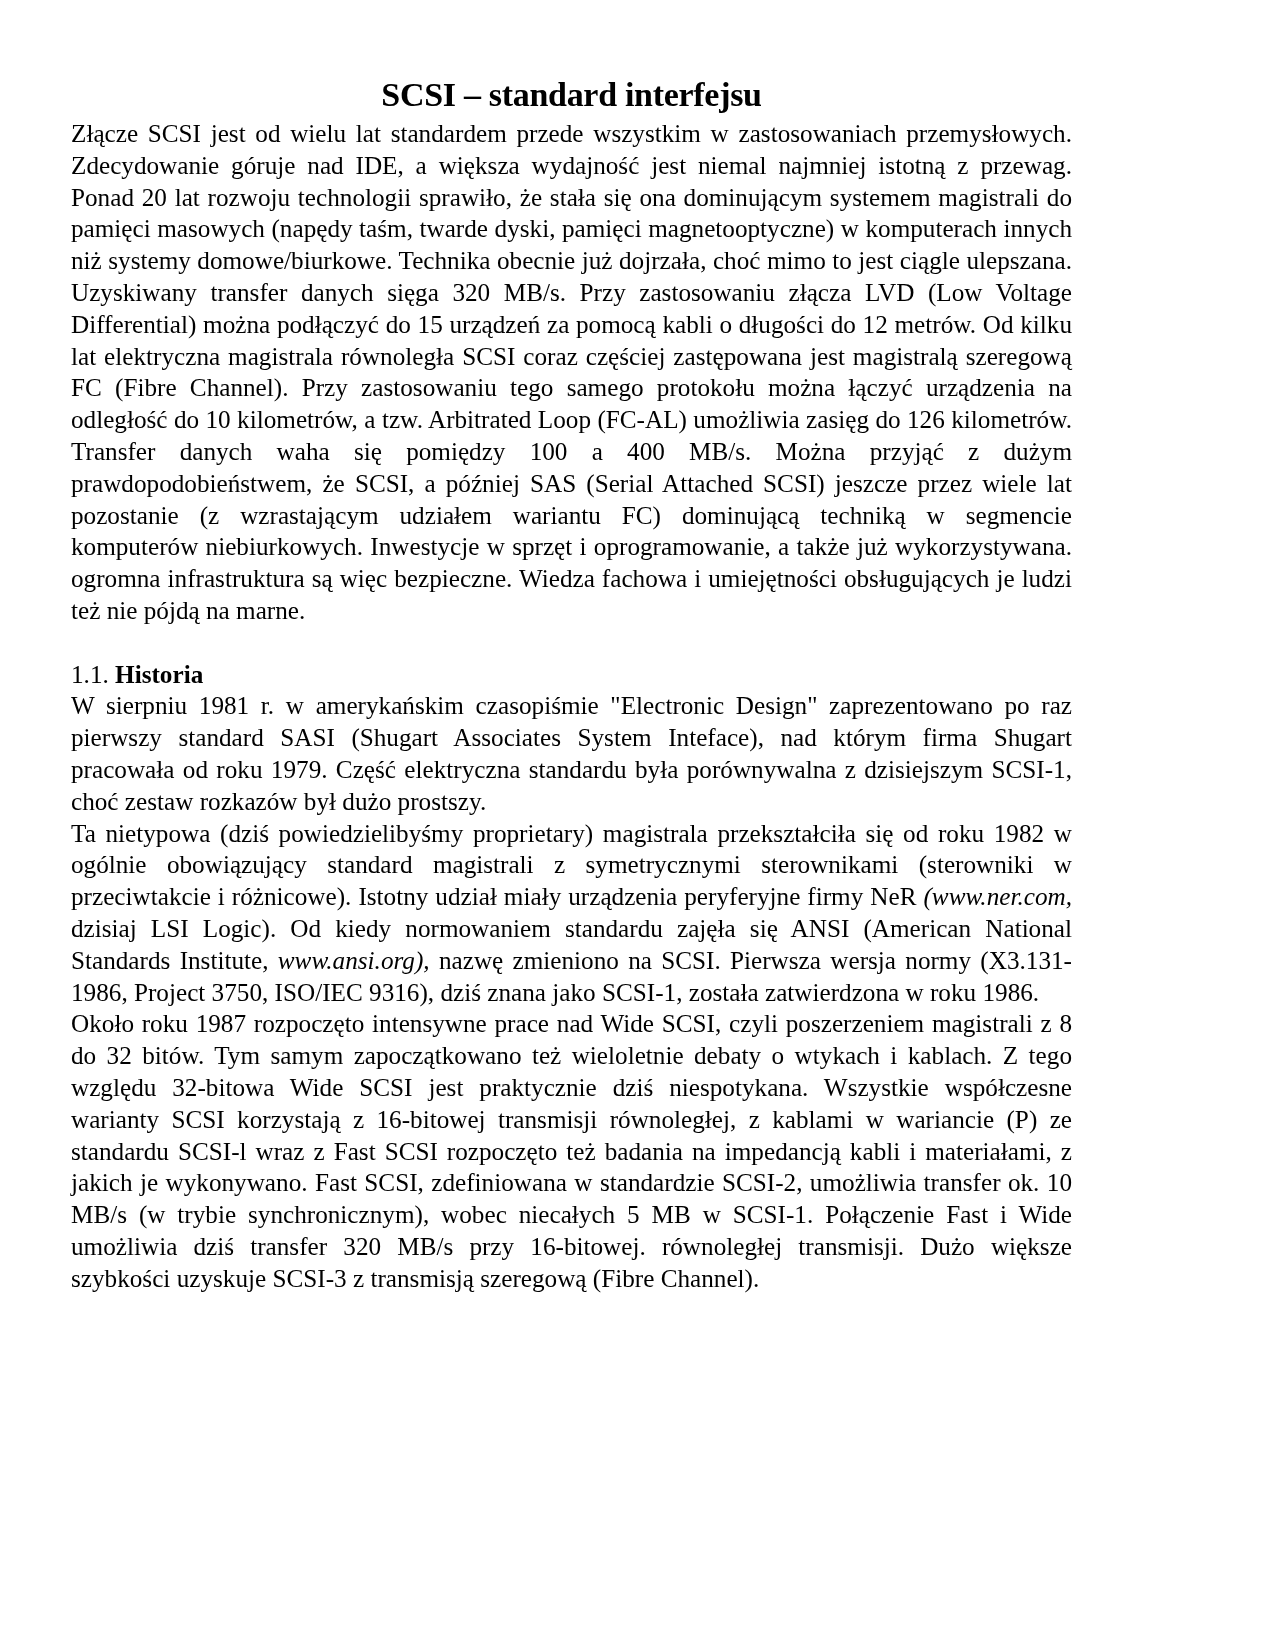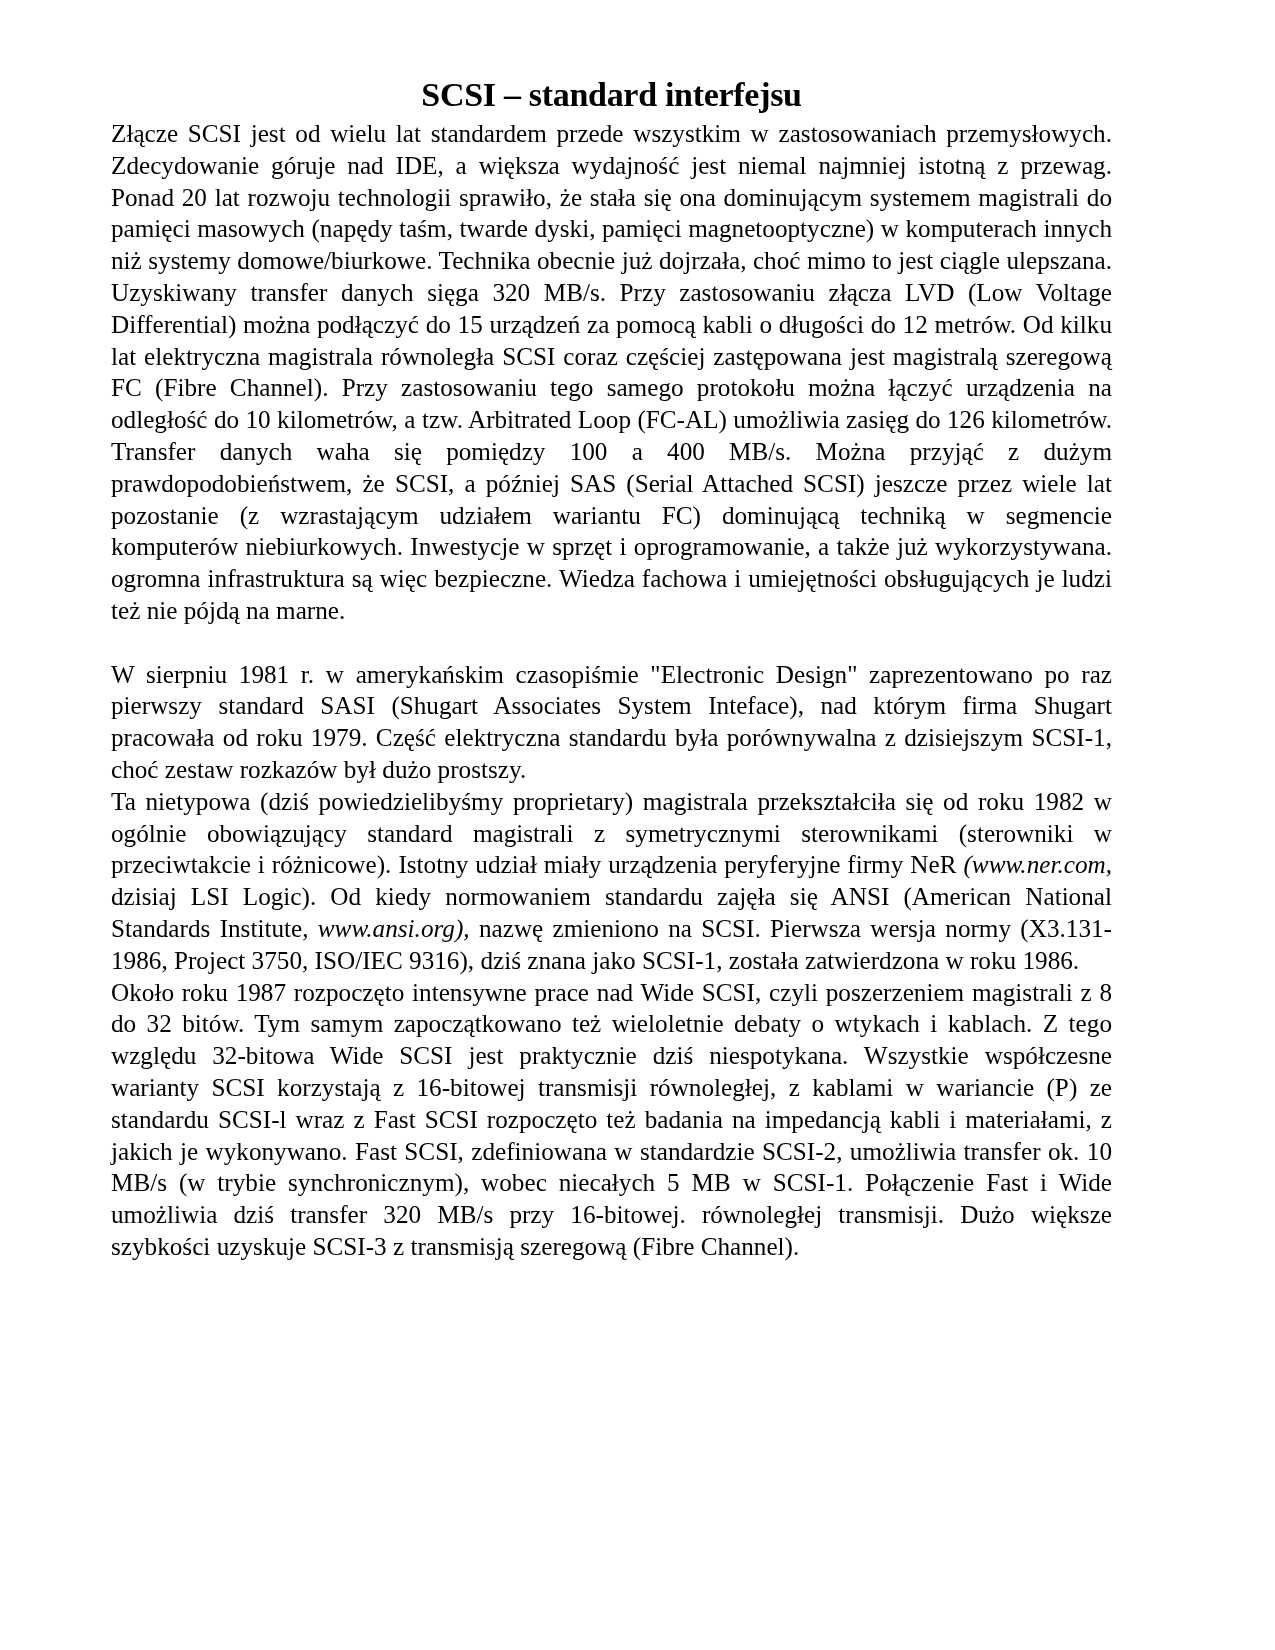--- a/index.html
+++ b/index.html
@@ -1,20 +1,20 @@
 <!DOCTYPE html>
 <html><head>
 <meta charset="utf-8">
 <style>
   html, body { margin: 0; padding: 0; background: #ffffff; }
   body { width: 1275px; height: 1650px; position: relative; overflow: hidden; color: #000; }
   .page {
     position: absolute; left: 71px; top: 72px; width: 1001px;
     font-family: "Liberation Serif", "DejaVu Serif", serif;
-    font-size: 25.2px; line-height: 31.8px; margin-left: 40px;
+    font-size: 25.2px; line-height: 31.8px;
   }
   .title {
     text-align: center; font-weight: bold; font-size: 34px; line-height: 46px;
     margin: 0; letter-spacing: -0.3px;
   }
   p { margin: 0; text-align: justify; }
   .gap { height: 31.8px; }
   .heading { margin: 0; text-align: left; }
   .heading .num { font-weight: normal; }
   .heading .txt { font-weight: bold; }
@@ -24,19 +24,23 @@
 </head>
 <body>
 
 <div class="page">
   <h1 class="title">SCSI – standard interfejsu</h1>
 
   <p>Złącze SCSI jest od wielu lat standardem przede wszystkim w zastosowaniach przemysłowych. Zdecydowanie góruje nad IDE, a większa wydajność jest niemal najmniej istotną z przewag. Ponad 20 lat rozwoju technologii sprawiło, że stała się ona dominującym systemem magistrali do pamięci masowych (napędy taśm, twarde dyski, pamięci magnetooptyczne) w komputerach innych niż systemy domowe/biurkowe. Technika obecnie już dojrzała, choć mimo to jest ciągle ulepszana. Uzyskiwany transfer danych sięga 320 MB/s. Przy zastosowaniu złącza LVD (Low Voltage Differential) można podłączyć do 15 urządzeń za pomocą kabli o długości do 12 metrów. Od kilku lat elektryczna magistrala równoległa SCSI coraz częściej zastępowana jest magistralą szeregową FC (Fibre Channel). Przy zastosowaniu tego samego protokołu można łączyć urządzenia na odległość do 10 kilometrów, a tzw. Arbitrated Loop (FC-AL) umożliwia zasięg do 126 kilometrów. Transfer danych waha się pomiędzy 100 a 400 MB/s. Można przyjąć z dużym prawdopodobieństwem, że SCSI, a później SAS (Serial Attached SCSI) jeszcze przez wiele lat pozostanie (z wzrastającym udziałem wariantu FC) dominującą techniką w segmencie komputerów niebiurkowych. Inwestycje w sprzęt i oprogramowanie, a także już wykorzystywana. ogromna infrastruktura są więc bezpieczne. Wiedza fachowa i umiejętności obsługujących je ludzi też nie pójdą na marne.</p>
 
   <div class="gap"></div>
 
+  <div class="heading">
+    <span class="num">1.1.</span>
+    <span class="txt">Historia</span>
+  </div>
 
   <p>W sierpniu 1981 r. w amerykańskim czasopiśmie "Electronic Design" zaprezentowano po raz pierwszy standard SASI (Shugart Associates System Inteface), nad którym firma Shugart pracowała od roku 1979. Część elektryczna standardu była porównywalna z dzisiejszym SCSI-1, choć zestaw rozkazów był dużo prostszy.</p>
 
   <p><span>Ta nietypowa (dziś powiedzielibyśmy </span><span class="it">proprietary)</span><span> magistrala przekształciła się od roku 1982 w ogólnie obowiązujący standard magistrali z symetrycznymi sterownikami (sterowniki w przeciwtakcie i różnicowe). Istotny udział miały urządzenia peryferyjne firmy NeR </span><span class="bi">(www.ner.com,</span><span> dzisiaj LSI Logic). Od kiedy normowaniem standardu zajęła się ANSI (American National Standards Institute, </span><span class="bi">www.ansi.org),</span><span> nazwę zmieniono na SCSI. Pierwsza wersja normy (X3.131-1986, Project 3750, ISO/IEC 9316), dziś znana jako SCSI-1, została zatwierdzona w roku 1986.</span></p>
 
   <p>Około roku 1987 rozpoczęto intensywne prace nad Wide SCSI, czyli poszerzeniem magistrali z 8 do 32 bitów. Tym samym zapoczątkowano też wieloletnie debaty o wtykach i kablach. Z tego względu 32-bitowa Wide SCSI jest praktycznie dziś niespotykana. Wszystkie współczesne warianty SCSI korzystają z 16-bitowej transmisji równoległej, z kablami w wariancie (P) ze standardu SCSI-l wraz z Fast SCSI rozpoczęto też badania na impedancją kabli i materiałami, z jakich je wykonywano. Fast SCSI, zdefiniowana w standardzie SCSI-2, umożliwia transfer ok. 10 MB/s (w trybie synchronicznym), wobec niecałych 5 MB w SCSI-1. Połączenie Fast i Wide umożliwia dziś transfer 320 MB/s przy 16-bitowej. równoległej transmisji. Dużo większe szybkości uzyskuje SCSI-3 z transmisją szeregową (Fibre Channel).</p>
 </div>
 
 </body></html>

